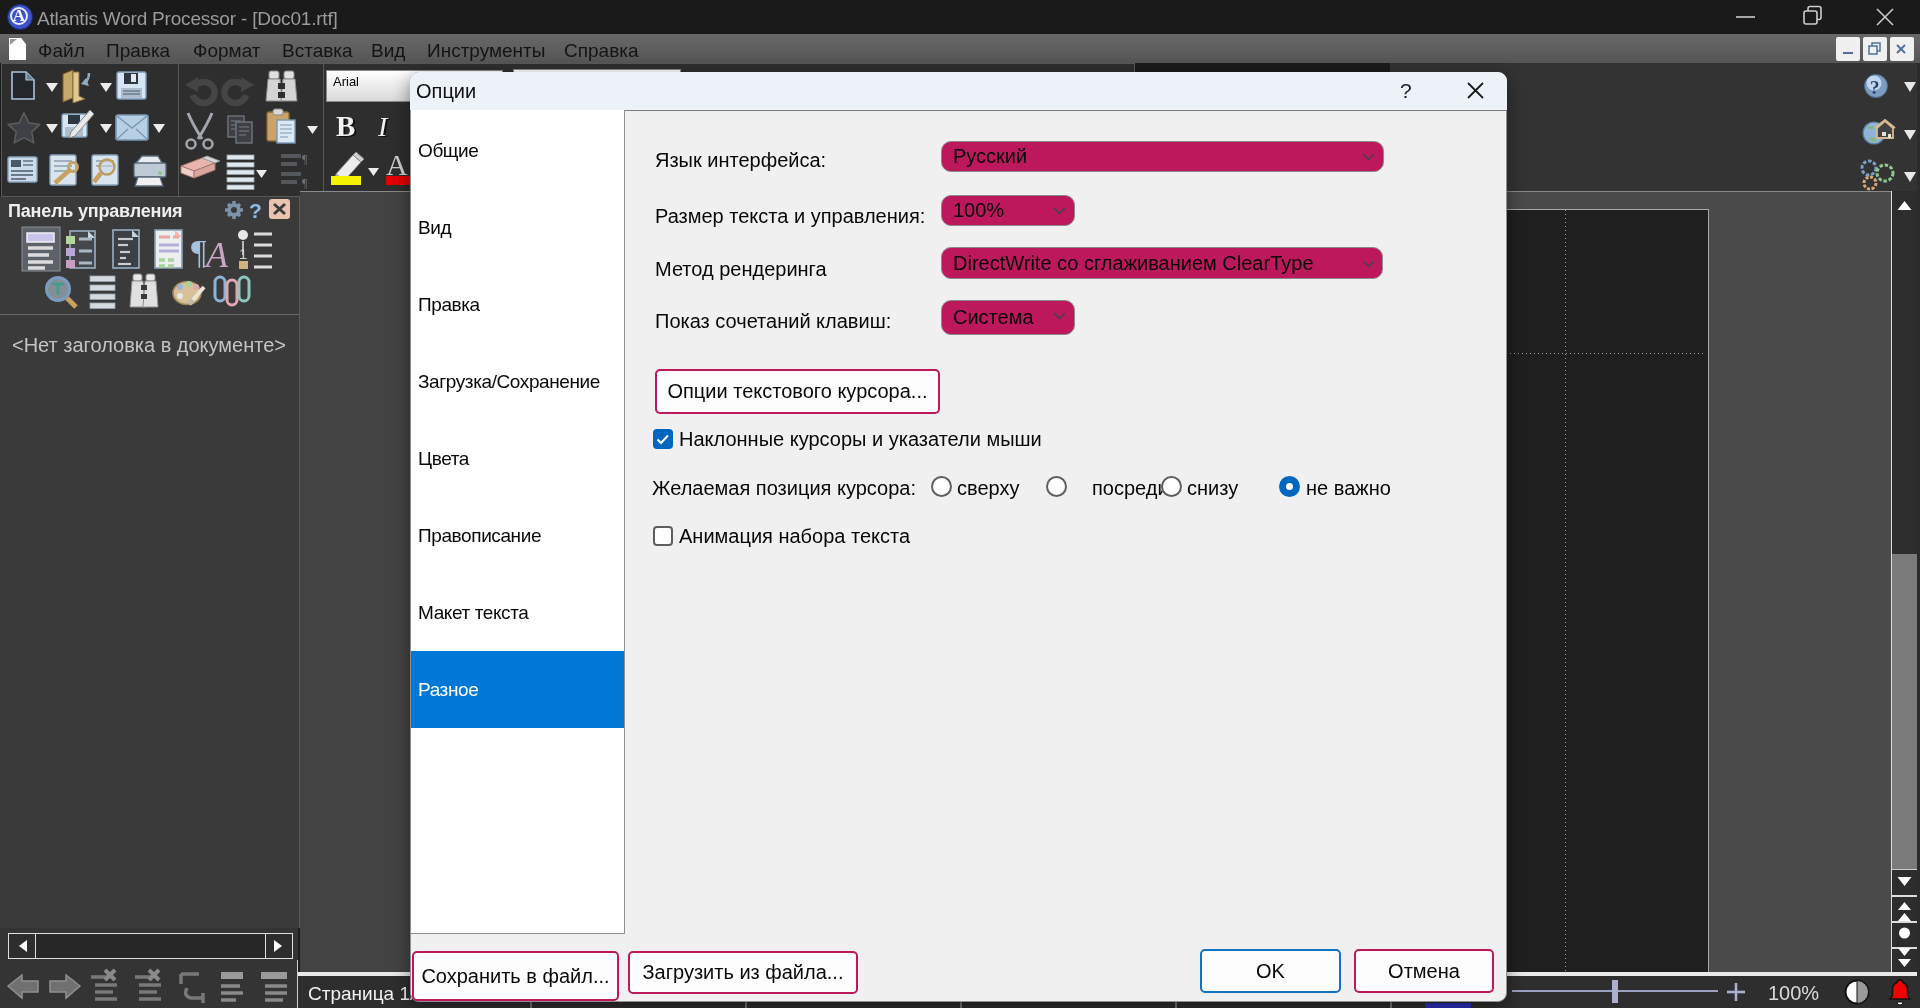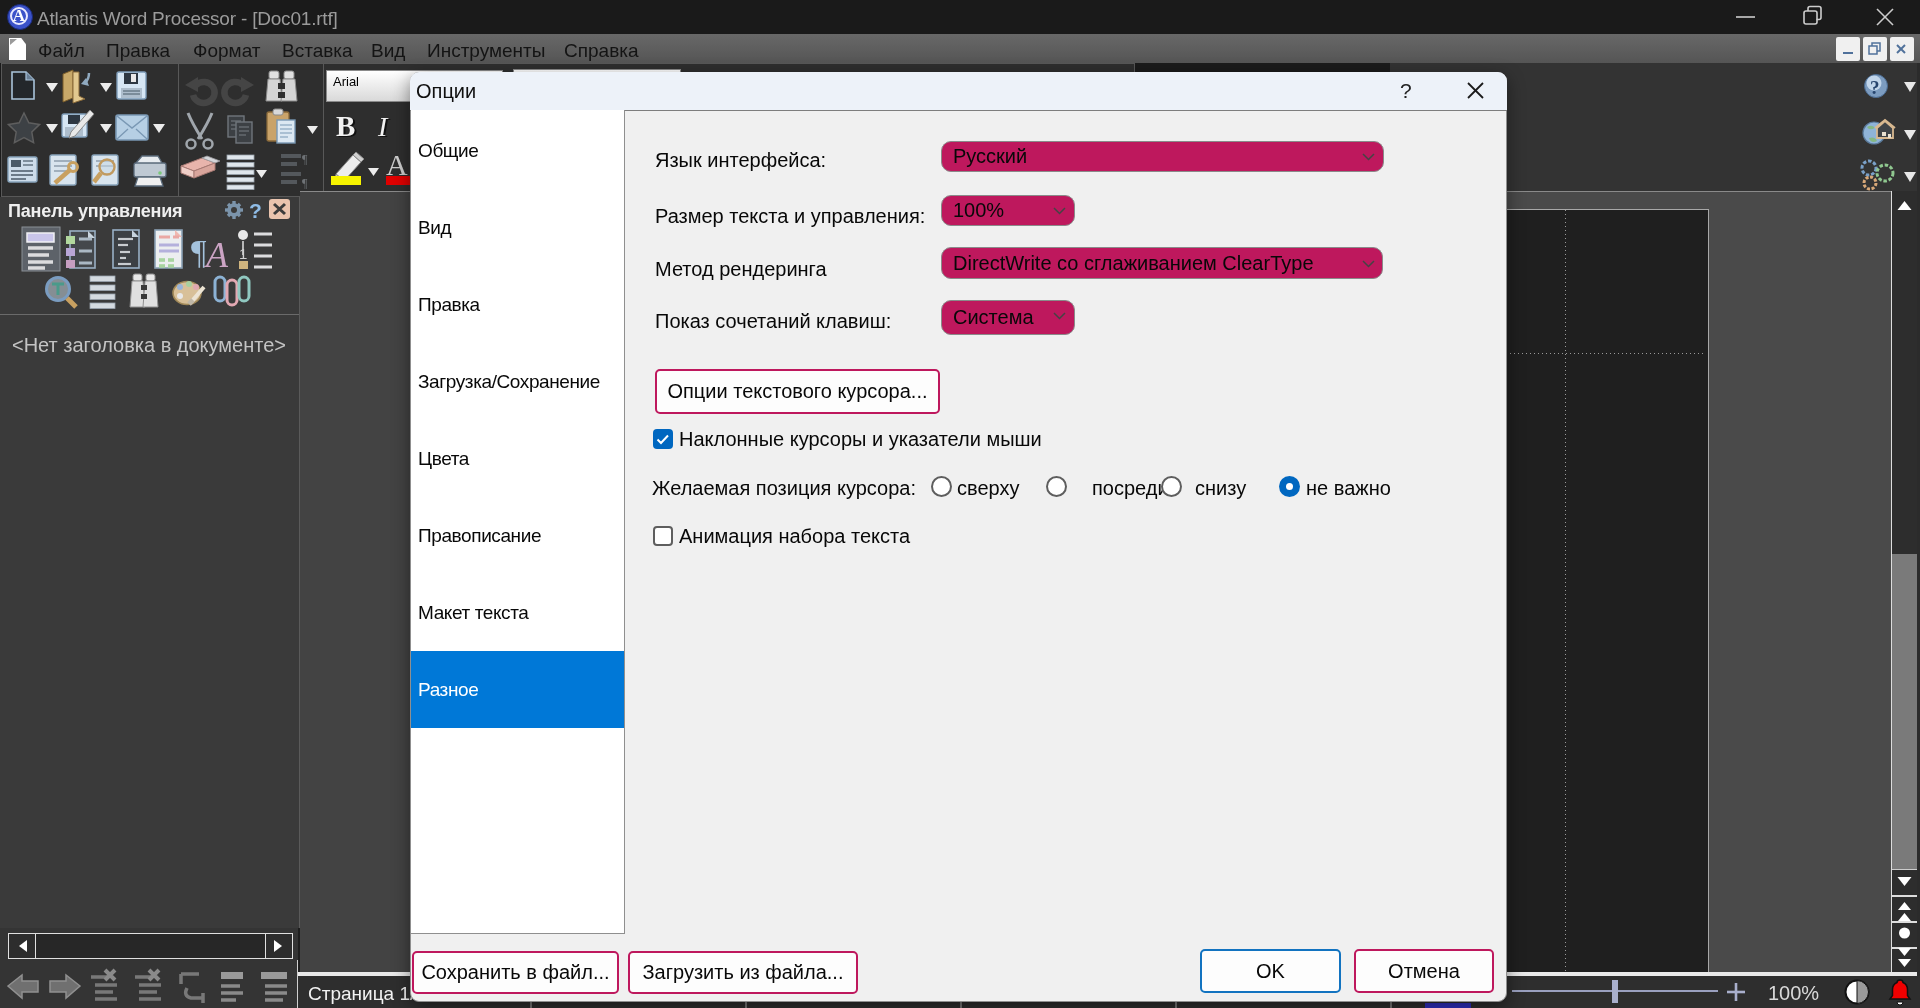--- a/index.html
+++ b/index.html
@@ -504,24 +504,24 @@
   <path d="M4.5 10.5 l3.5 3.5 7 -7.5" fill="none" stroke="#fff" stroke-width="2"></path>
 </svg>
 <div class="dlabel" style="left:679px;top:428px;">Наклонные курсоры и указатели мыши</div>
 
 <div class="dlabel" style="left:652px;top:477px;">Желаемая позиция курсора:</div>
 <div class="rad" style="left:931px;top:476px;"></div>
 <div class="dlabel" style="left:957px;top:477px;">сверху</div>
 <div class="rad" style="left:1046px;top:476px;"></div>
 <div class="dlabel" style="left:1072px;top:477px;margin-left:20px;">посреди</div>
 <div class="rad" style="left:1161px;top:476px;"></div>
-<div class="dlabel" style="left:1187px;top:477px;margin-left:8px;">снизу</div>
+<div class="dlabel" style="left:1187px;top:477px;">снизу</div>
 <div class="rad" style="left:1279px;top:476px;border:none;background:#0067c0;"></div>
 <div class="abs" style="left:1286px;top:483px;width:7px;height:7px;border-radius:50%;background:#fff;"></div>
 <div class="dlabel" style="left:1306px;top:477px;">не важно</div>
 
 <div class="abs" style="left:653px;top:526px;width:20px;height:20px;background:#fff;border:2px solid #5e5e5e;border-radius:4px;box-sizing:border-box;"></div>
 <div class="dlabel" style="left:679px;top:525px;">Анимация набора текста</div>
 
-<div class="btn" style="left:412px;top:951px;width:207px;height:43px;">Сохранить в файл...</div>
+<div class="btn" style="left:412px;top:951px;width:207px;height:50px;">Сохранить в файл...</div>
 <div class="btn" style="left:628px;top:951px;width:230px;height:43px;">Загрузить из файла...</div>
 <div class="btn" style="left:1200px;top:949px;width:141px;height:44px;border:2px solid #1273c0;">OK</div>
 <div class="btn" style="left:1354px;top:949px;width:140px;height:44px;">Отмена</div>
 
 </body></html>

